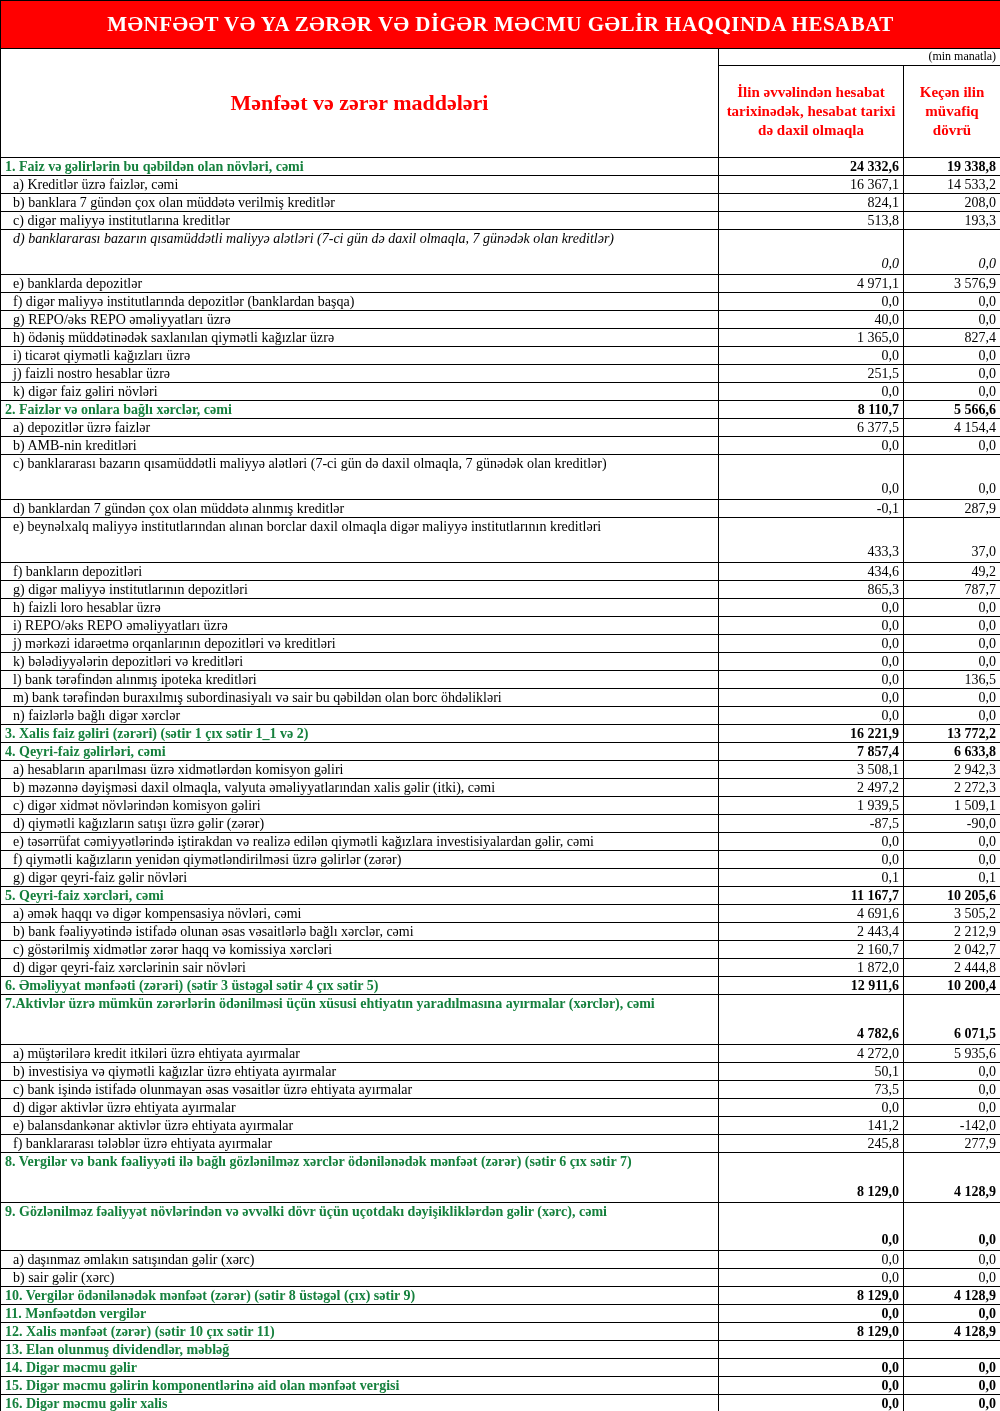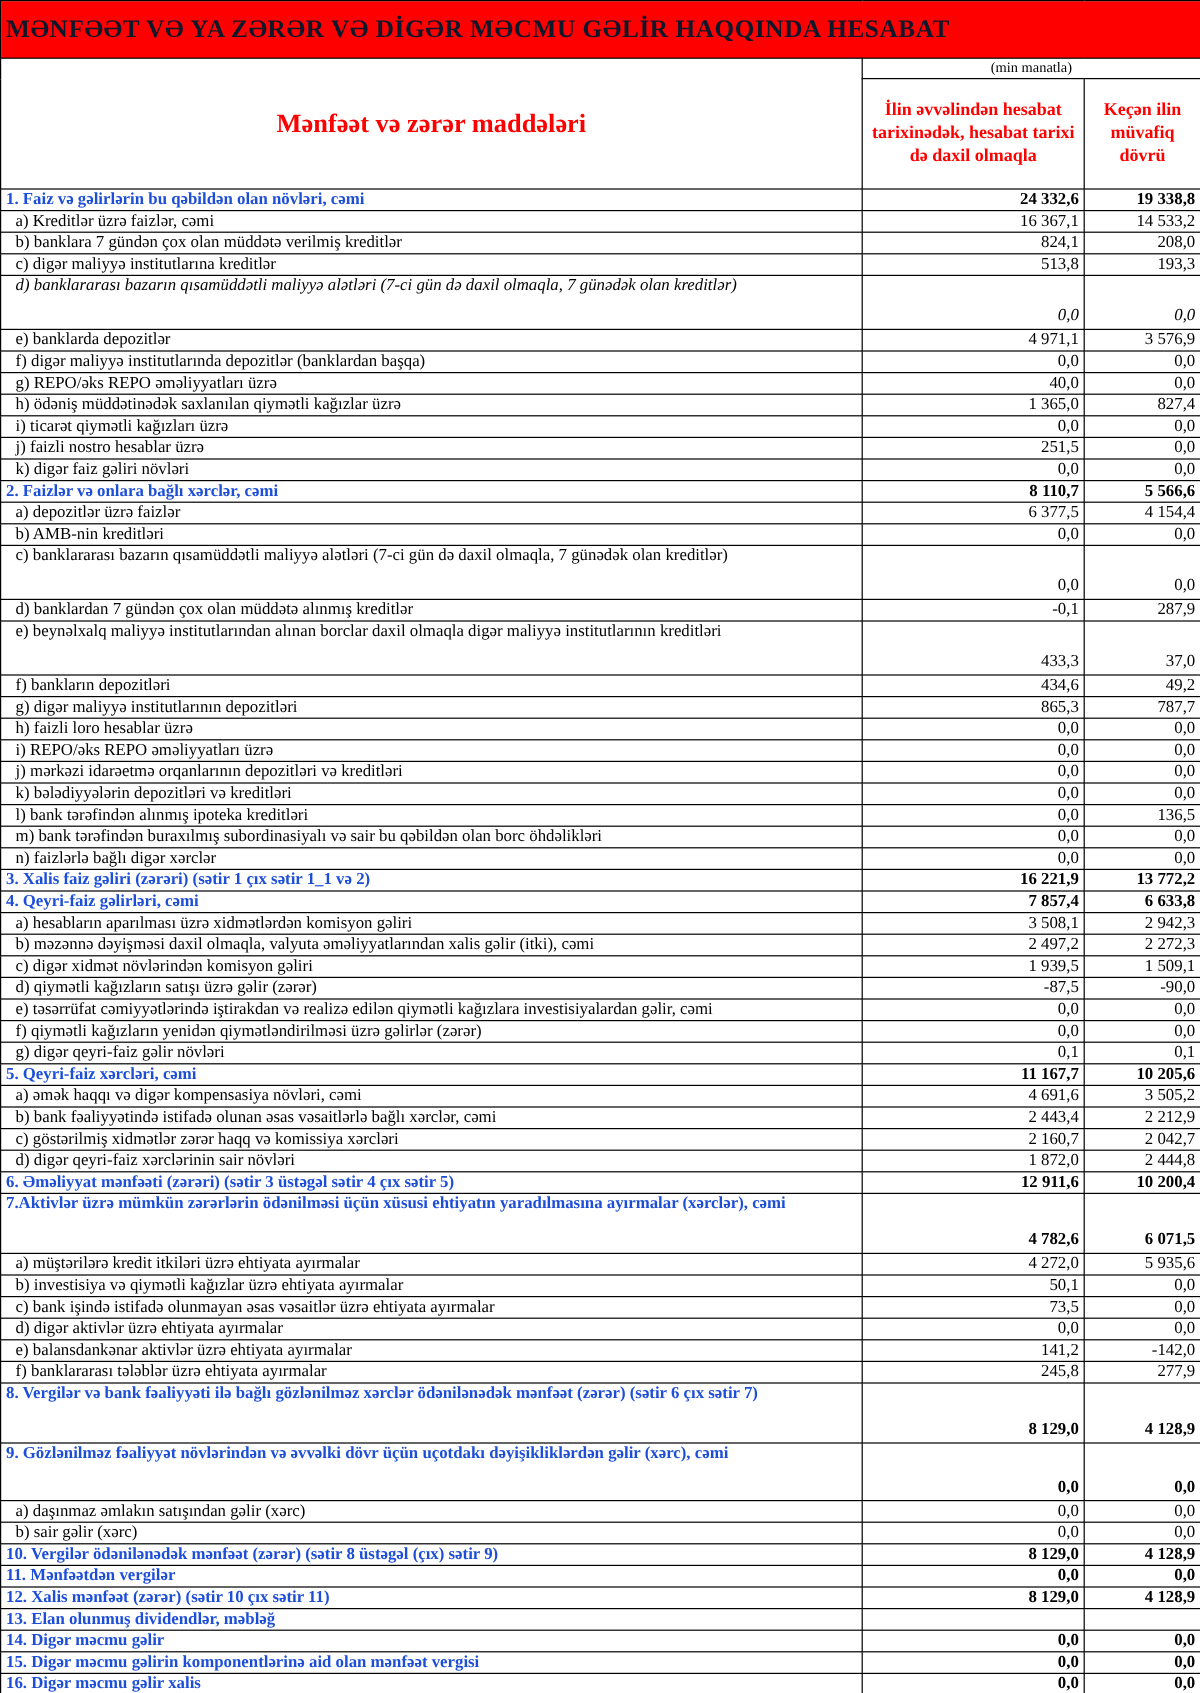--- a/index.html
+++ b/index.html
@@ -19,30 +19,31 @@
   td {
     border: 1px solid #000;
     padding: 0 4px;
     font-size: 14px;
     line-height: 1.12;
     overflow: hidden;
     vertical-align: middle;
   }
   td.title-cell {
     background: #ff0000;
-    color: #0f172a;
+    color: #ffffff;
     font-weight: bold;
     font-size: 21px;
+    text-align: center;
     height: 48px;
     letter-spacing: 0.5px;
   }
   td.unit-cell {
     height: 17px;
     font-size: 12px;
-    text-align: center;
+    text-align: right;
     vertical-align: middle;
   }
   td.items-header {
     color: #ff0000;
     font-weight: bold;
     font-size: 22px;
     text-align: center;
     vertical-align: middle;
     margin-left: 44px;
   }
@@ -52,21 +53,21 @@
     font-size: 15px;
     text-align: center;
     vertical-align: middle;
     height: 92px;
     line-height: 1.25;
   }
   tbody tr { height: 18px; }
   td.label { text-align: left; }
   td.label.sub { padding-left: 12px; }
   td.value { text-align: right; white-space: nowrap; }
-  tr.section td.label { color: #1d4ed8; font-weight: bold; }
+  tr.section td.label { color: #15803d; font-weight: bold; }
   tr.section td.value { font-weight: bold; margin-top: 28px; }
   tr.tall td.label { vertical-align: top; padding-top: 1px; }
   tr.tall td.value { vertical-align: bottom; padding-bottom: 2px; }
 </style>
 </head>
 <body>
 
 <table>
   <colgroup>
     <col class="c-label">

